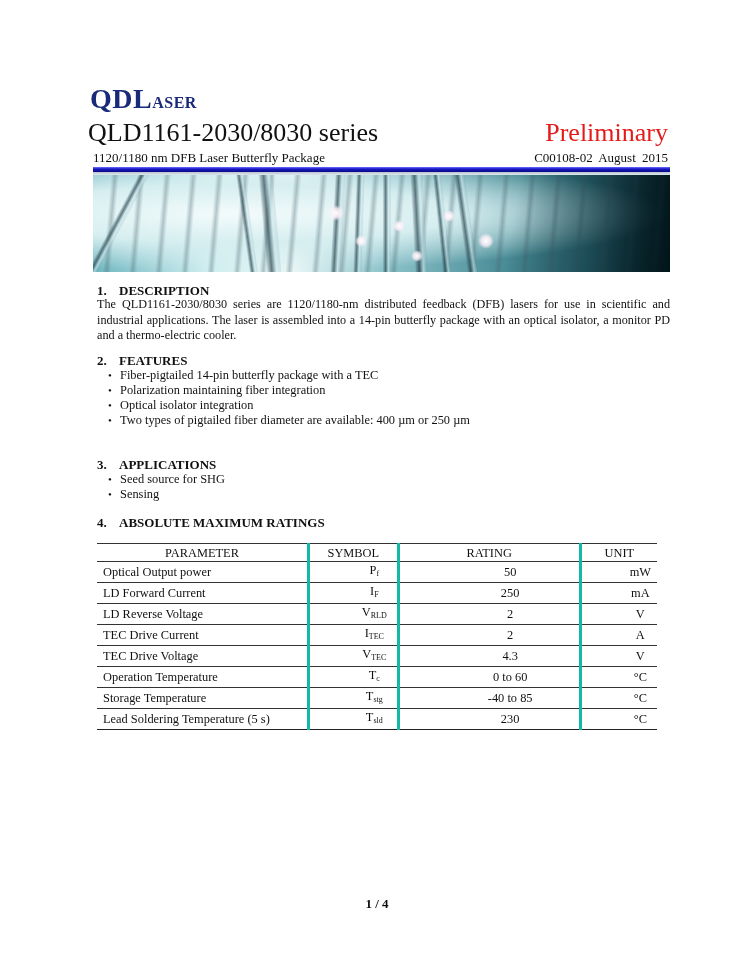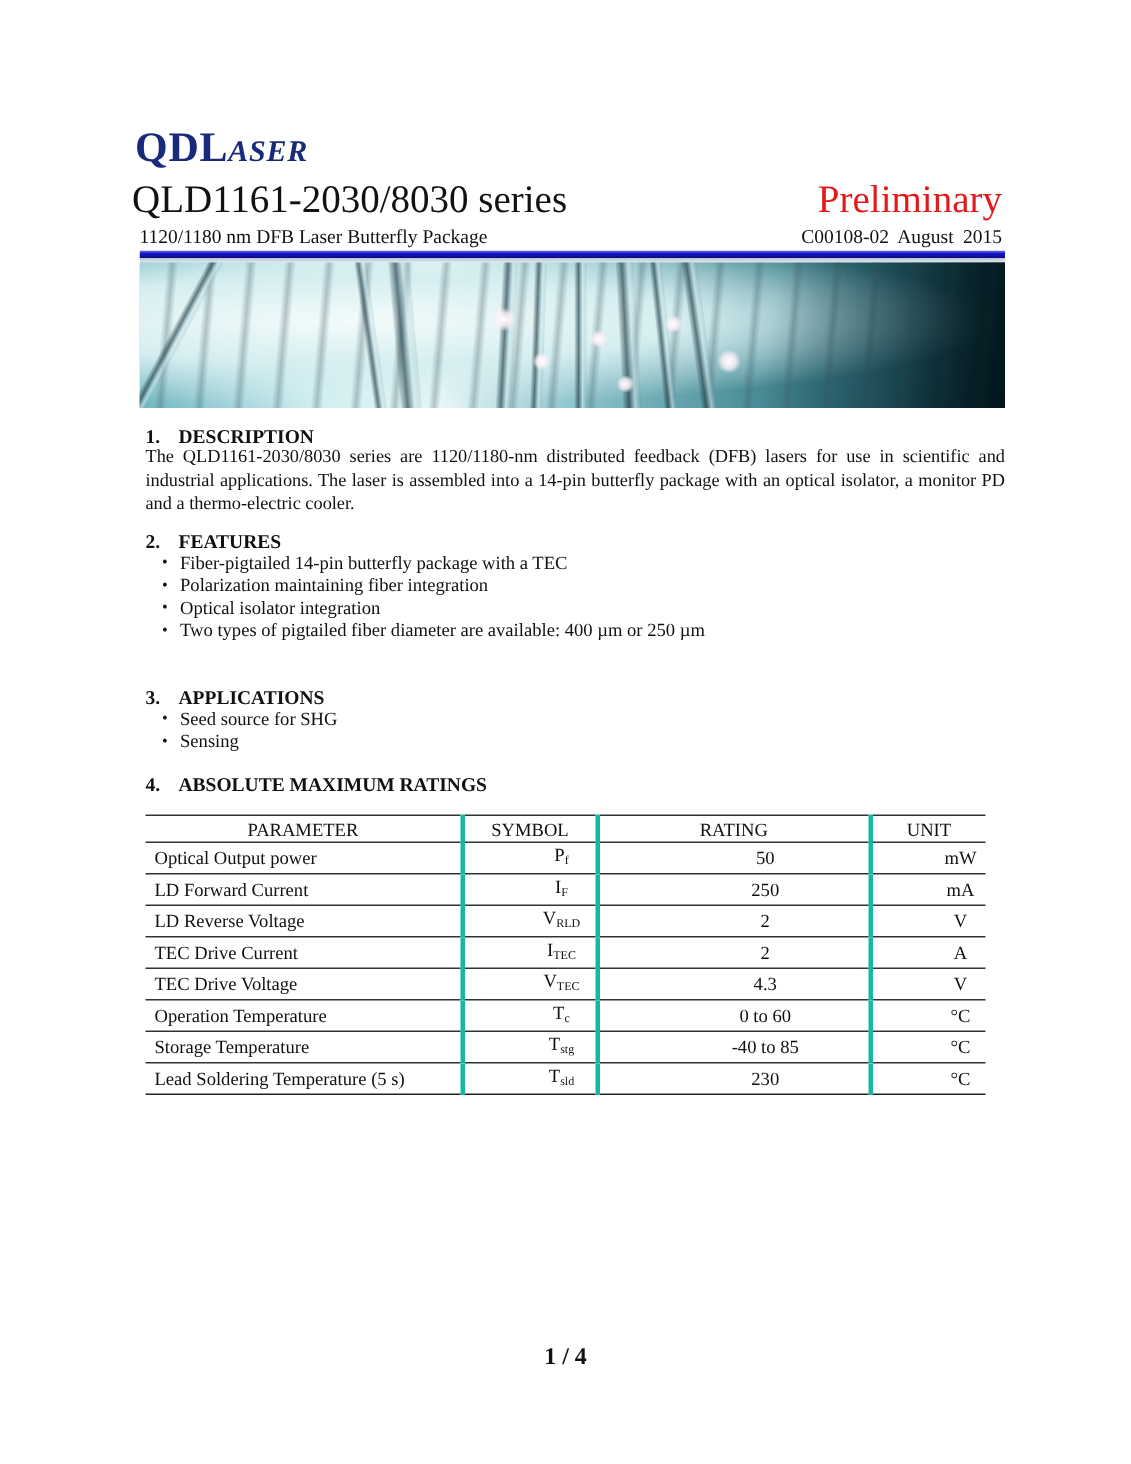--- a/index.html
+++ b/index.html
@@ -1,20 +1,20 @@
 <!DOCTYPE html>
 <html><head>
   <meta charset="utf-8">
   <style>
     html, body { margin: 0; padding: 0; background: #ffffff; }
     body { width: 754px; height: 976px; position: relative; overflow: hidden;
            font-family: "Liberation Serif", "DejaVu Serif", serif; color: #111; }
     .abs { position: absolute; }
     .logo { left: 90px; top: 84px; font-size: 28px; color: #1a2a7a; font-weight: bold; letter-spacing: 0.5px; line-height: 30px; }
-    .logo .small { font-size: 20px; font-style: italic; }
+    .logo .small { font-size: 16px; }
     .title { left: 88px; top: 118px; font-size: 26px; line-height: 30px; color: #111; }
     .subtitle { left: 93px; top: 150px; font-size: 13px; line-height: 15px; }
     .prelim { right: 86px; top: 118px; font-size: 26px; line-height: 30px; color: #e41a1a; }
     .docid { right: 86px; top: 150px; font-size: 13px; line-height: 15px; word-spacing: 3px; }
     .banner { left: 93px; top: 167px; width: 577px; height: 105px; overflow: hidden; }
     .band { position: absolute; left: 0; top: 0; width: 100%; height: 5px;
             background: linear-gradient(#7070ff, #1818c8 40%, #0a0a80); }
     .band2 { position: absolute; left: 0; top: 5px; width: 100%; height: 3px; background: linear-gradient(#b8c4d0, #e0e8ee); }
     .photo { position: absolute; left: 0; top: 8px; width: 100%; height: 97px;
       background:
@@ -35,21 +35,21 @@
     ul.bul li::before { content: "\2022"; position: absolute; left: 0; top: 0; font-size: 11px; }
 
     table.ratings { position: absolute; left: 97px; top: 543px; width: 560px; border-collapse: collapse; font-size: 12.4px; }
     table.ratings th, table.ratings td { height: 17px; padding: 0 6px; border-bottom: 1px solid #333; line-height: 16px; }
     table.ratings th { font-weight: normal; border-top: 1px solid #333; text-align: center; }
     table.ratings td.p { text-align: left; }
     table.ratings td.c { text-align: center; padding-left: 48px; }
     table.ratings .vr { border-right: 3px solid #14b8a6; }
     table.ratings sub { font-size: 8px; vertical-align: -2px; }
     table.ratings tr:last-child td { border-bottom: 1.5px solid #222; }
-    .footer { left: 0; width: 754px; top: 896px; text-align: center; font-size: 16px; font-weight: bold; }
+    .footer { left: 0; width: 754px; top: 896px; text-align: center; font-size: 13px; font-weight: bold; }
   </style>
 </head>
 <body>
 
 <div class="abs logo"><span>QDL</span><span class="small">ASER</span></div>
 <div class="abs title">QLD1161-2030/8030 series</div>
 <div class="abs subtitle">1120/1180 nm DFB Laser Butterfly Package</div>
 <div class="abs prelim">Preliminary</div>
 <div class="abs docid">C00108-02  August 2015</div>
 

